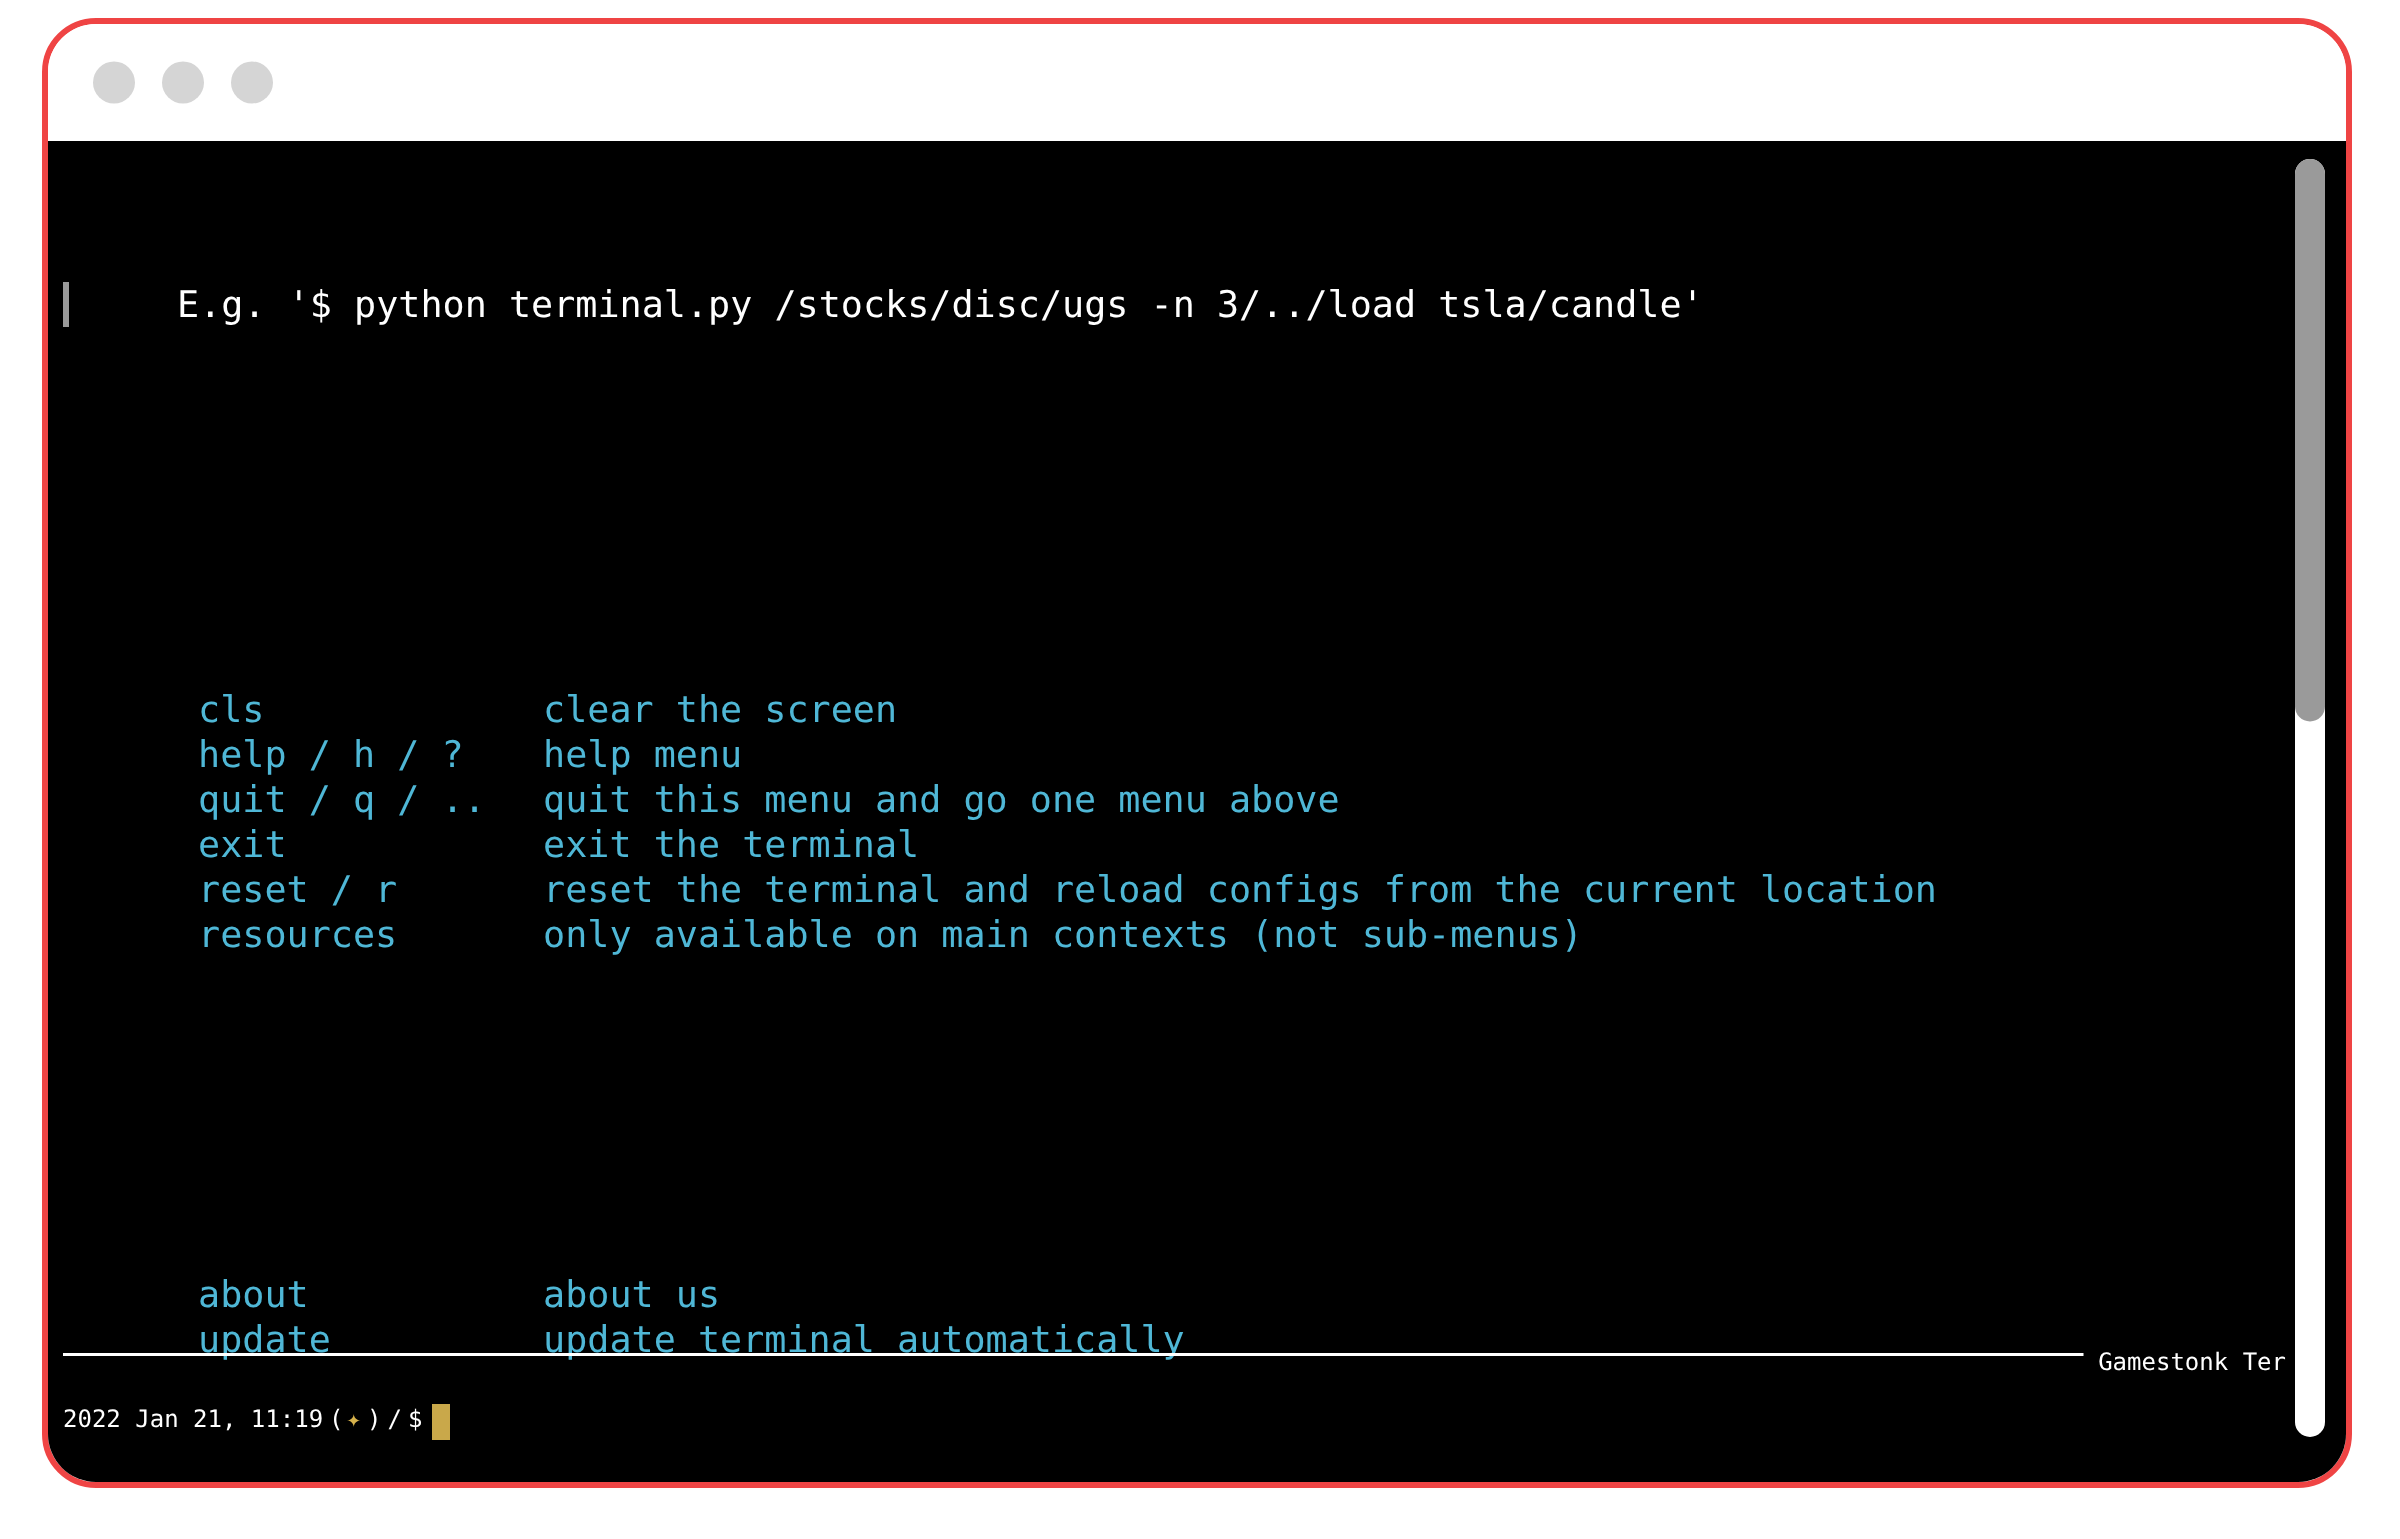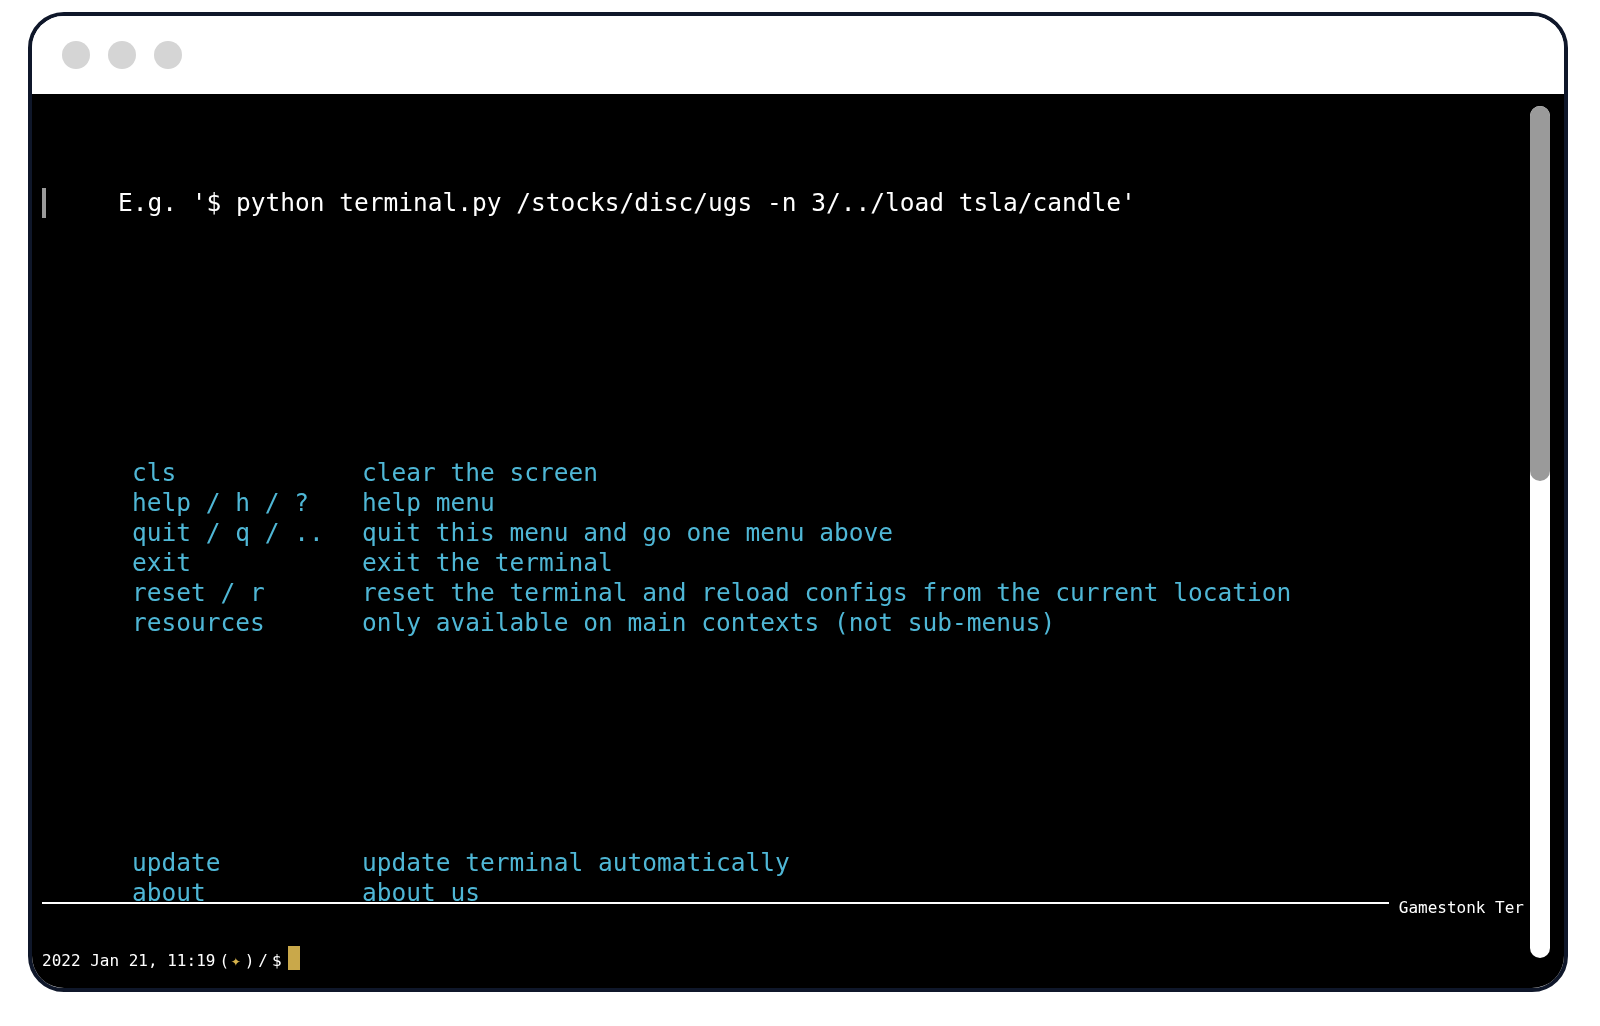--- a/index.html
+++ b/index.html
@@ -14,21 +14,21 @@
     height: 1026px;
     display: flex;
     align-items: flex-start;
     justify-content: flex-start;
     padding: 12px 28px 28px 28px;
   }
   .window {
     width: 1540px;
     height: 980px;
     background: #ffffff;
-    border: 4px solid #0f172a;
+    border: 4px solid #ef4444;
     border-radius: 36px;
     overflow: hidden;
     display: flex;
     flex-direction: column;
     box-shadow: 0 0 0 0 rgba(0,0,0,0);
   }
   .titlebar {
     height: 78px;
     background: #ffffff;
     display: flex;
@@ -115,21 +115,21 @@
   .footer-rule .lbl {
     padding-left: 10px;
     white-space: nowrap;
   }
   .prompt-row {
     position: absolute;
     left: 10px;
     bottom: 18px;
     height: 34px;
     display: flex;
-    align-items: flex-end;
+    align-items: flex-start;
     gap: 2px;
     color: #ffffff;
   }
   .cursor-block {
     display: inline-block;
     width: 12px;
     height: 24px;
     background: #c9a84a;
     margin-left: 4px;
     vertical-align: -3px;
@@ -153,21 +153,21 @@
 
         <div class="eg-line"><span class="eg-bar"></span><span class="white">E.g. '$ python terminal.py /stocks/disc/ugs -n 3/../load tsla/candle'</span></div>
 
         <div class="blank"></div>
 
 
         <div id="cmds-a"><div class="cmd-row"><span class="cmd-indent"></span><span class="cyan cmd-name">cls</span><span class="cyan">clear the screen</span></div><div class="cmd-row"><span class="cmd-indent"></span><span class="cyan cmd-name">help / h / ?</span><span class="cyan">help menu</span></div><div class="cmd-row"><span class="cmd-indent"></span><span class="cyan cmd-name">quit / q / ..</span><span class="cyan">quit this menu and go one menu above</span></div><div class="cmd-row"><span class="cmd-indent"></span><span class="cyan cmd-name">exit</span><span class="cyan">exit the terminal</span></div><div class="cmd-row"><span class="cmd-indent"></span><span class="cyan cmd-name">reset / r</span><span class="cyan">reset the terminal and reload configs from the current location</span></div><div class="cmd-row"><span class="cmd-indent"></span><span class="cyan cmd-name">resources</span><span class="cyan">only available on main contexts (not sub-menus)</span></div></div>
 
         <div class="blank"></div>
 
-        <div id="cmds-b"><div class="cmd-row"><span class="cmd-indent"></span><span class="cyan cmd-name">update</span><span class="cyan">update terminal automatically</span></div><div class="cmd-row"><span class="cmd-indent"></span><span class="cyan cmd-name">about</span><span class="cyan">about us</span></div></div>
+        <div id="cmds-b"><div class="cmd-row"><span class="cmd-indent"></span><span class="cyan cmd-name">about</span><span class="cyan">about us</span></div><div class="cmd-row"><span class="cmd-indent"></span><span class="cyan cmd-name">update</span><span class="cyan">update terminal automatically</span></div></div>
 
         
 
         
 
         
 
         
 
       </div>

